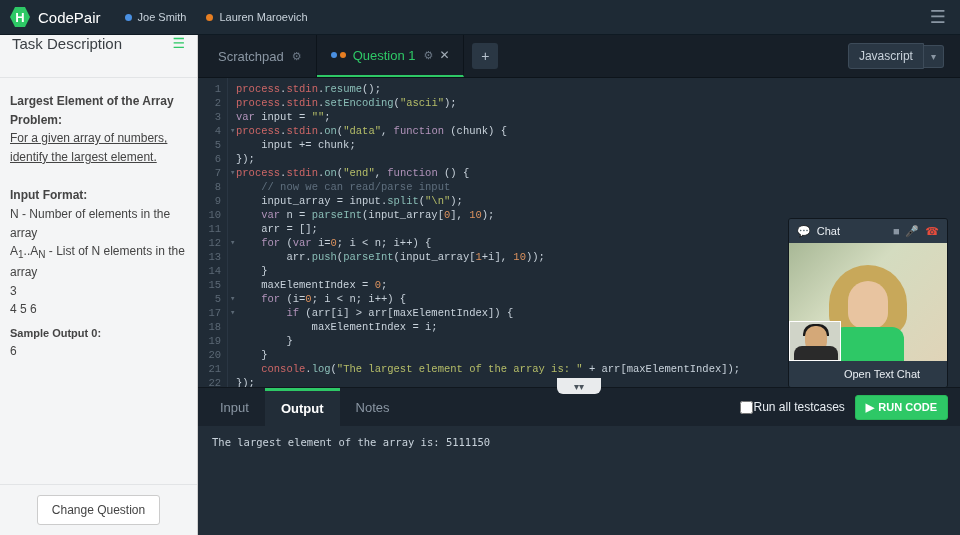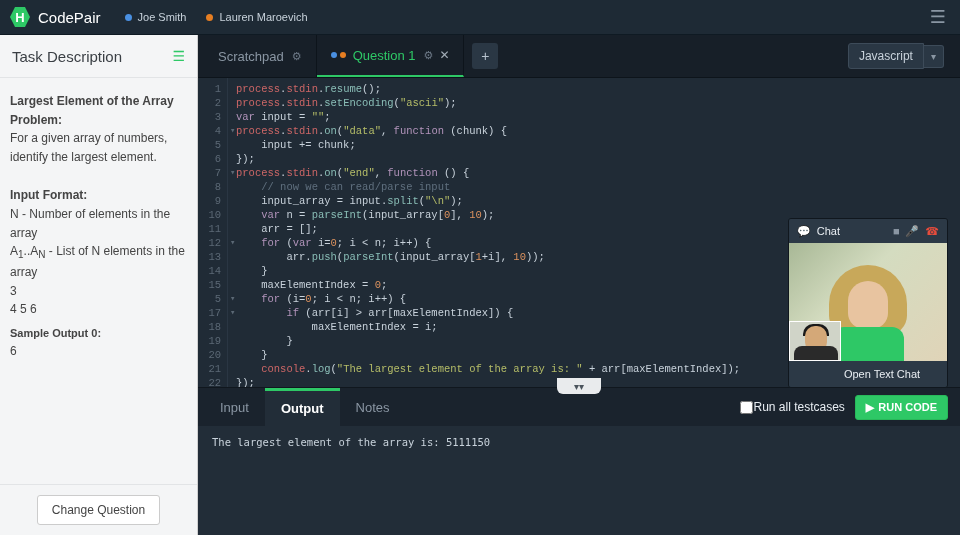--- a/index.html
+++ b/index.html
@@ -8,21 +8,21 @@
 .logo { width: 20px; height: 22px; background: #2ec866; display: flex; align-items: center; justify-content: center; color: #fff; font-weight: bold; margin-right: 8px; clip-path: polygon(25% 5%, 75% 5%, 100% 50%, 75% 95%, 25% 95%, 0% 50%); font-size: 13px; }
 .app-name { color: #fff; font-size: 15px; font-weight: 500; margin-right: 24px; }
 .user { display: flex; align-items: center; margin-right: 20px; font-size: 11px; color: #c8d2db; }
 .dot { width: 7px; height: 7px; border-radius: 50%; margin-right: 6px; }
 .dot.blue { background: #4a90e2; }
 .dot.orange { background: #e67e22; }
 .spacer { flex: 1; }
 .hamburger { color: #8a96a3; font-size: 18px; cursor: pointer; padding: 4px; }
 .content { display: flex; height: 500px; }
 .sidebar { width: 198px; background: #f4f5f6; color: #3a3f44; display: flex; flex-direction: column; border-right: 1px solid #d0d0d0; }
-.sidebar-head { height: 43px; display: flex; align-items: center; justify-content: space-between; padding: 0 12px; border-bottom: 1px solid #e2e4e6; }
+.sidebar-head { height: 43px; display: flex; align-items: flex-start; justify-content: space-between; padding: 0 12px; border-bottom: 1px solid #e2e4e6; }
 .sidebar-head h2 { font-size: 15px; font-weight: 500; color: #3a3f44; }
 .menu-icon { color: #2ec866; font-size: 14px; }
 .task-body { padding: 12px 10px; font-size: 12px; line-height: 1.55; color: #444; flex: 1; overflow: auto; }
 .task-body strong { font-weight: 600; display: block; margin-top: 2px; }
 .task-body .sample { font-weight: 600; font-size: 11px; margin-top: 6px; display: block; }
 .task-body .val { font-weight: 400; }
 .sidebar-foot { padding: 10px; border-top: 1px solid #e2e4e6; display: flex; justify-content: center; }
 .btn-change { background: #fff; border: 1px solid #ccc; border-radius: 3px; padding: 7px 14px; font-size: 12px; color: #444; cursor: pointer; }
 .main { flex: 1; background: #202b36; display: flex; flex-direction: column; position: relative; }
 .tabbar { height: 43px; display: flex; align-items: stretch; padding-left: 6px; padding-right: 10px; background: #171f28; border-bottom: 1px solid #0d141b; }
@@ -91,21 +91,21 @@
 </div>
 
 <div class="content">
   <div class="sidebar">
     <div class="sidebar-head">
       <h2>Task Description</h2>
       <span class="menu-icon">☰</span>
     </div>
     <div class="task-body">
       <strong>Largest Element of the Array Problem:</strong>
-      <div style="margin-bottom:20px;">For a given array of numbers, identify the largest element.</div>
+      <div style="margin-bottom:20px;text-decoration:underline;">For a given array of numbers, identify the largest element.</div>
       <strong>Input Format:</strong>
       <div>N - Number of elements in the array</div>
       <div><span>A</span><sub>1</sub><span>..A</span><sub>N</sub><span> - List of N elements in the array</span></div>
       <div class="val">3</div>
       <div class="val">4 5 6</div>
       <span class="sample">Sample Output 0:</span>
       <div class="val">6</div>
     </div>
     <div class="sidebar-foot">
       <button class="btn-change">Change Question</button>

